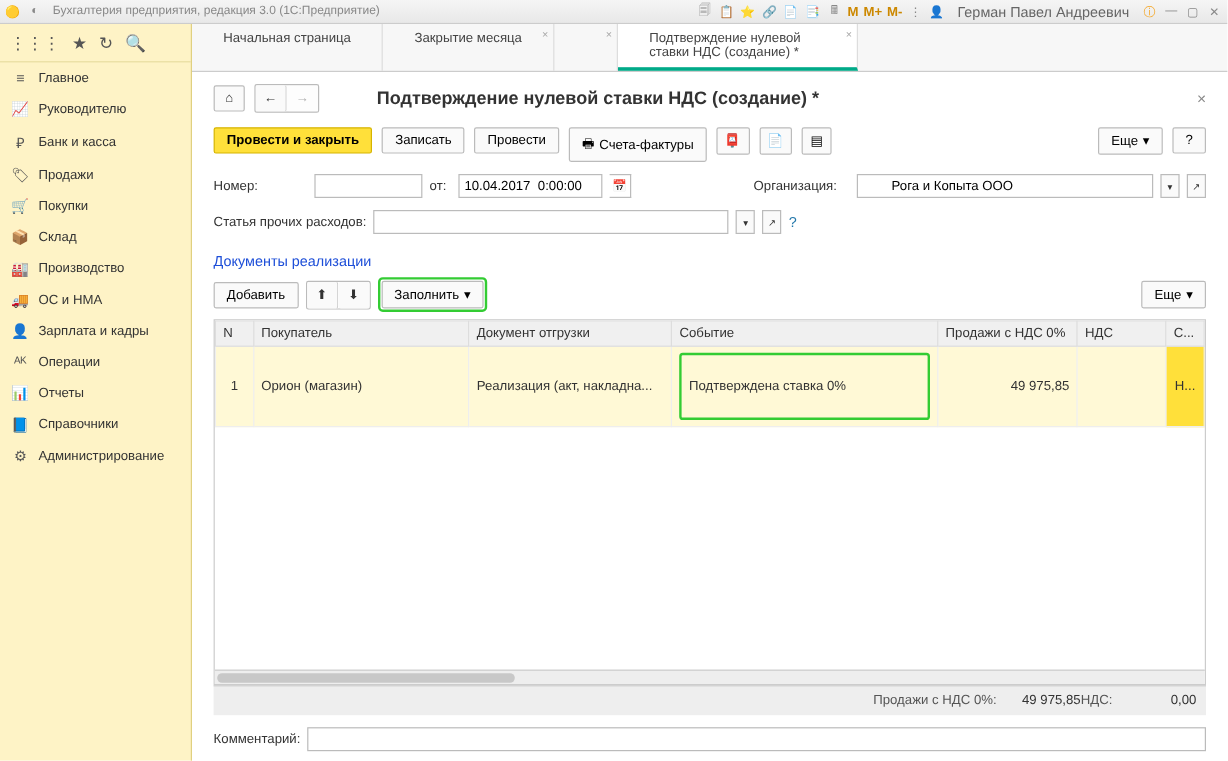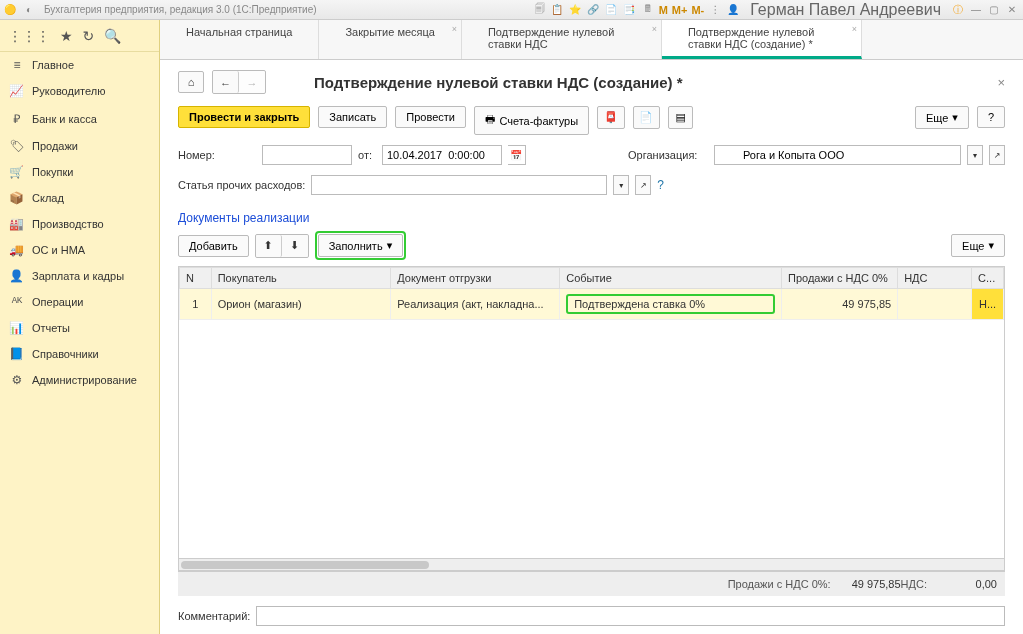--- a/index.html
+++ b/index.html
@@ -4,21 +4,21 @@
 <style>
 * { box-sizing: border-box; margin: 0; padding: 0; font-family: Arial, sans-serif; }
 body { width: 1023px; height: 634px; background: #fff; font-size: 11px; color: #333; overflow: hidden; }
 
 
 .titlebar { height: 20px; background: linear-gradient(#f5f5f5,#e8e8e8); display: flex; align-items: center; padding: 0 4px; border-bottom: 1px solid #ccc; font-size: 10px; color: #888; }
 .titlebar .tb-left { display: flex; align-items: center; gap: 4px; }
 .titlebar .tb-title { margin-left: 4px; }
 .titlebar .tb-right { margin-left: auto; display: flex; align-items: center; gap: 4px; }
 .tb-ico { width: 14px; height: 14px; display: inline-flex; align-items: center; justify-content:center; font-size: 10px; }
-.tb-user { color:#666; font-size:16px; margin: 0 6px; }
+.tb-user { color:#666; font-size:12px; margin: 0 6px; }
 .tb-m { color:#c80; font-weight:bold; font-size:11px; cursor:pointer; }
 .winbtn { width:14px; height:14px; display:inline-flex; align-items:center; justify-content:center; cursor:pointer; }
 
 
 .main { display:flex; height: calc(634px - 20px); }
 .sidebar { width: 160px; background: #fef3c6; border-right:1px solid #e0d080; display:flex; flex-direction:column; }
 .side-icons { height:32px; display:flex; align-items:center; gap:10px; padding: 0 8px; border-bottom:1px solid #e8dca0; }
 .side-icons span { font-size:14px; cursor:pointer; color:#555; }
 .side-item { display:flex; align-items:center; gap:8px; padding:6px 10px; cursor:pointer; color:#333; font-size:11px; }
 .side-ico { width:14px; display:inline-flex; justify-content:center; color:#555; font-size:12px; }
@@ -67,21 +67,21 @@
 
 .tbl-wrap { margin-top:6px; border:1px solid #ccc; flex:1; display:flex; flex-direction:column; min-height:0; }
 .tbl { width:100%; border-collapse:collapse; }
 .tbl th { background:#f0f0f0; border:1px solid #ddd; padding:4px 6px; font-weight:normal; font-size:11px; text-align:left; }
 .tbl td { border:1px solid #eee; padding:5px 6px; font-size:11px; }
 .tbl tbody tr { background:#fff9d6; }
 .col-n { width:30px; text-align:center; }
 .col-sales { text-align:right; width:110px; }
 .col-nds { width:70px; }
 .col-last { width:24px; text-align:center; background:#ffe03a !important; }
-.event-cell { border:2px solid #3c3; border-radius:3px; padding:2px 6px; display:inline-block; width:100%; }
+.event-cell { border:2px solid #3c3; border-radius:3px; padding:20px 6px; display:inline-block; width:100%; }
 .tbl-scroll { flex:1; overflow:auto; }
 .hscroll { height:12px; background:#eee; border-top:1px solid #ccc; position:relative; }
 .hscroll-thumb { position:absolute; left:2px; top:2px; height:8px; width:30%; background:#c8c8c8; border-radius:4px; }
 
 
 .totals { display:flex; justify-content:flex-end; padding:6px 8px; background:#eee; border-top:1px solid #ccc; font-size:11px; }
 .totals .tlabel { color:#555; }
 .totals .tval { min-width:70px; text-align:right; }
 
 
@@ -188,21 +188,20 @@
 
     <div class="tabs" id="tabs">
         <div class="tab">
           <span>Начальная страница</span>
         </div>
         <div class="tab">
           <span>Закрытие месяца</span>
           <span class="tab-x">×</span>
         </div>
         <div class="tab">
-          <span>Подтверждение нулевой ставки НДС</span>
           <span class="tab-x">×</span>
         </div>
         <div class="tab active">
           <span>Подтверждение нулевой ставки НДС (создание) *</span>
           <span class="tab-x">×</span>
         </div>
       </div>
 
     <div class="docarea">
       <div class="doc-header-row">

